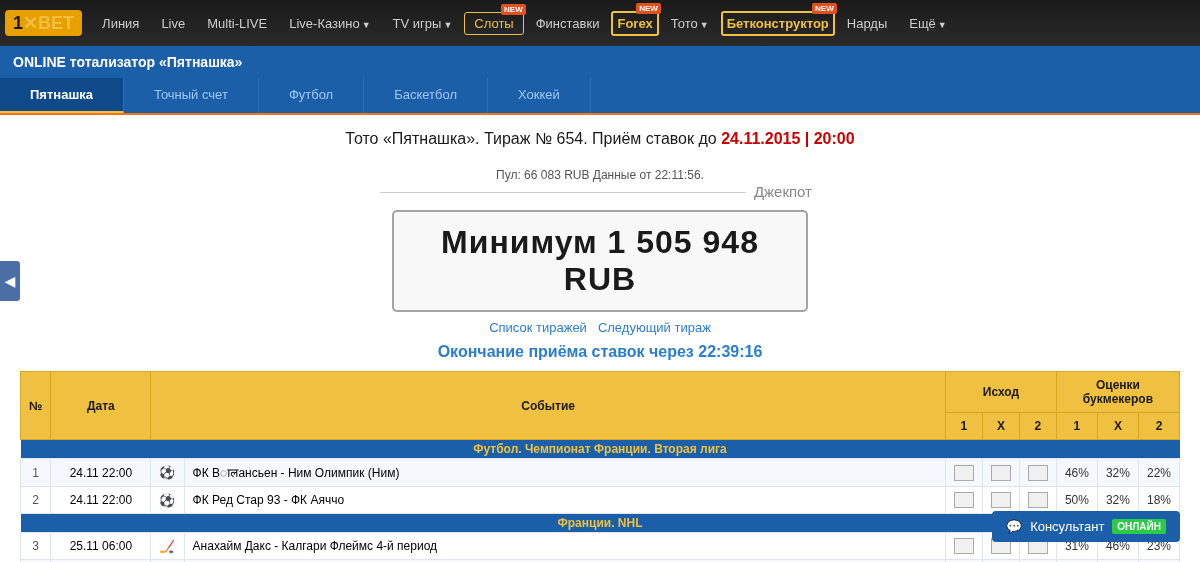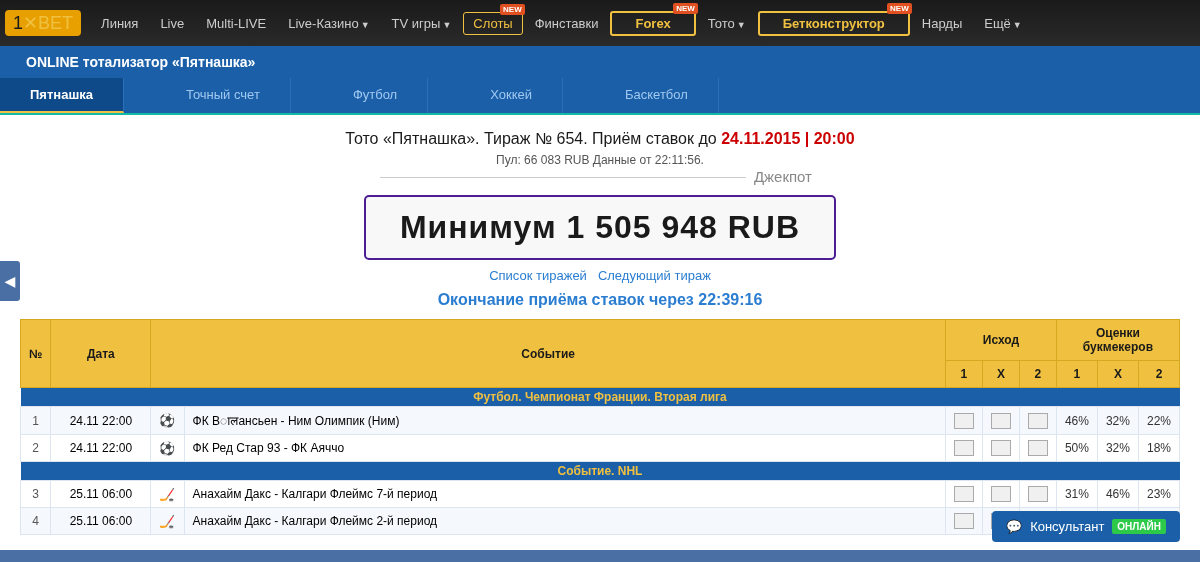--- a/index.html
+++ b/index.html
@@ -15,21 +15,21 @@
       gap: 2px;
     }
     .logo-area {
       display: flex;
       align-items: center;
       margin-right: 8px;
     }
     .logo-box {
       background: #e8a000;
       color: #fff;
-      font-weight: normal;
+      font-weight: bold;
       font-size: 18px;
       padding: 4px 8px;
       border-radius: 4px;
       line-height: 1;
     }
     .logo-box span { color: #1a1a1a; }
     .nav-item {
       color: #ccc;
       font-size: 13px;
       padding: 4px 10px;
@@ -40,21 +40,21 @@
     .nav-item.outlined {
       border: 1px solid #f0c040;
       border-radius: 3px;
       color: #f0c040;
       padding: 3px 9px;
     }
     .nav-item.outlined-gold {
       border: 2px solid #f0c040;
       border-radius: 3px;
       color: #f0c040;
-      padding: 3px 23px;
+      padding: 3px 4px;
       font-weight: bold;
     }
     .nav-new-badge {
       position: relative;
       display: inline-flex;
       flex-direction: column;
       align-items: center;
     }
     .new-badge {
       background: #e05020;
@@ -73,32 +73,31 @@
     .main-content {
       background: #e8eef5;
       margin: 0;
       padding: 0;
     }
 
     
     .page-header {
       background: #1a5fa8;
       color: #fff;
-      padding: 8px 26px;
+      padding: 8px 13px;
       font-size: 14px;
       font-weight: bold;
     }
 
     
     .tabs-bar {
       background: #1a5fa8;
       display: flex;
       padding: 0 0 0 0;
-      border-bottom: 2px solid #14b8a6;
-      gap: 32px;
+      border-bottom: 2px solid #f97316;
     }
     .tab-item {
       padding: 9px 30px;
       color: #a0c8f0;
       cursor: pointer;
       font-size: 13px;
       border-right: 1px solid #2a6fb8;
     }
     .tab-item.active {
       background: #0e4a8a;
@@ -110,32 +109,32 @@
     
     .toto-main {
       background: #fff;
       margin: 0;
       padding: 15px 20px;
       text-align: center;
     }
     .toto-title {
       font-size: 16px;
       color: #1a1a1a;
-      margin-bottom: 5px;
+      margin-bottom: 20px;
     }
     .toto-title strong { color: #c00; }
     .toto-subtitle {
       font-size: 12px;
       color: #555;
     }
     .jackpot-box {
-      border: 2px solid #4c1d95;
+      border: 2px solid #a3a3a3;
       border-radius: 5px;
       margin: 0 auto;
-      width: 472px;
+      width: 416px;
       padding: 12px 20px;
       background: #f8f8f8;
     }
     .jackpot-amount {
       font-size: 32px;
       font-weight: bold;
       color: #1a1a1a;
       letter-spacing: 1px;
     }
     .jackpot-links {
@@ -297,22 +296,22 @@
 <div class="main-content">
 
   <div class="page-header">
     <span>ONLINE тотализатор «Пятнашка»</span>
   </div>
 
   <div class="tabs-bar">
     <div class="tab-item active">Пятнашка</div>
     <div class="tab-item">Точный счет</div>
     <div class="tab-item">Футбол</div>
+    <div class="tab-item">Баскетбол</div>
     <div class="tab-item">Хоккей</div>
-    <div class="tab-item">Баскетбол</div>
   </div>
 
   <div class="toto-main">
     <div class="toto-title">
       <span>Тото «Пятнашка». Тираж № 654. Приём ставок до </span><strong>24.11.2015 | 20:00</strong>
     </div>
     <div class="toto-subtitle">Пул: 66 083 RUB Данные от 22:11:56.</div>
 
     <div style="margin: 0 auto; width: 440px; position: relative; margin-bottom: 10px;">
       <div style="border-top: 1px solid #ccc; position: relative; top: 10px;"></div>
@@ -372,27 +371,27 @@
       <td class="td-icon"><span style="font-size:13px">⚽</span></td>
       <td class="td-event">ФК Ред Стар 93 - ФК Аяччо</td>
       <td class="td-outcome"><span class="checkbox-cell"></span></td>
       <td class="td-outcome"><span class="checkbox-cell"></span></td>
       <td class="td-outcome"><span class="checkbox-cell"></span></td>
       <td class="td-pct">50%</td>
       <td class="td-pct">32%</td>
       <td class="td-pct">18%</td>
     </tr>
           <tr class="group-row">
-            <td colspan="10">Событие. NHL</td>
+            <td colspan="10">Франции. NHL</td>
           </tr>
           <tr class="data-row">
       <td class="td-num">3</td>
       <td class="td-date">25.11 06:00</td>
       <td class="td-icon"><span style="font-size:13px">🏒</span></td>
-      <td class="td-event">Анахайм Дакс - Калгари Флеймс 7-й период</td>
+      <td class="td-event">Анахайм Дакс - Калгари Флеймс 4-й период</td>
       <td class="td-outcome"><span class="checkbox-cell"></span></td>
       <td class="td-outcome"><span class="checkbox-cell"></span></td>
       <td class="td-outcome"><span class="checkbox-cell"></span></td>
       <td class="td-pct">31%</td>
       <td class="td-pct">46%</td>
       <td class="td-pct">23%</td>
     </tr>
           <tr class="data-row">
       <td class="td-num">4</td>
       <td class="td-date">25.11 06:00</td>

